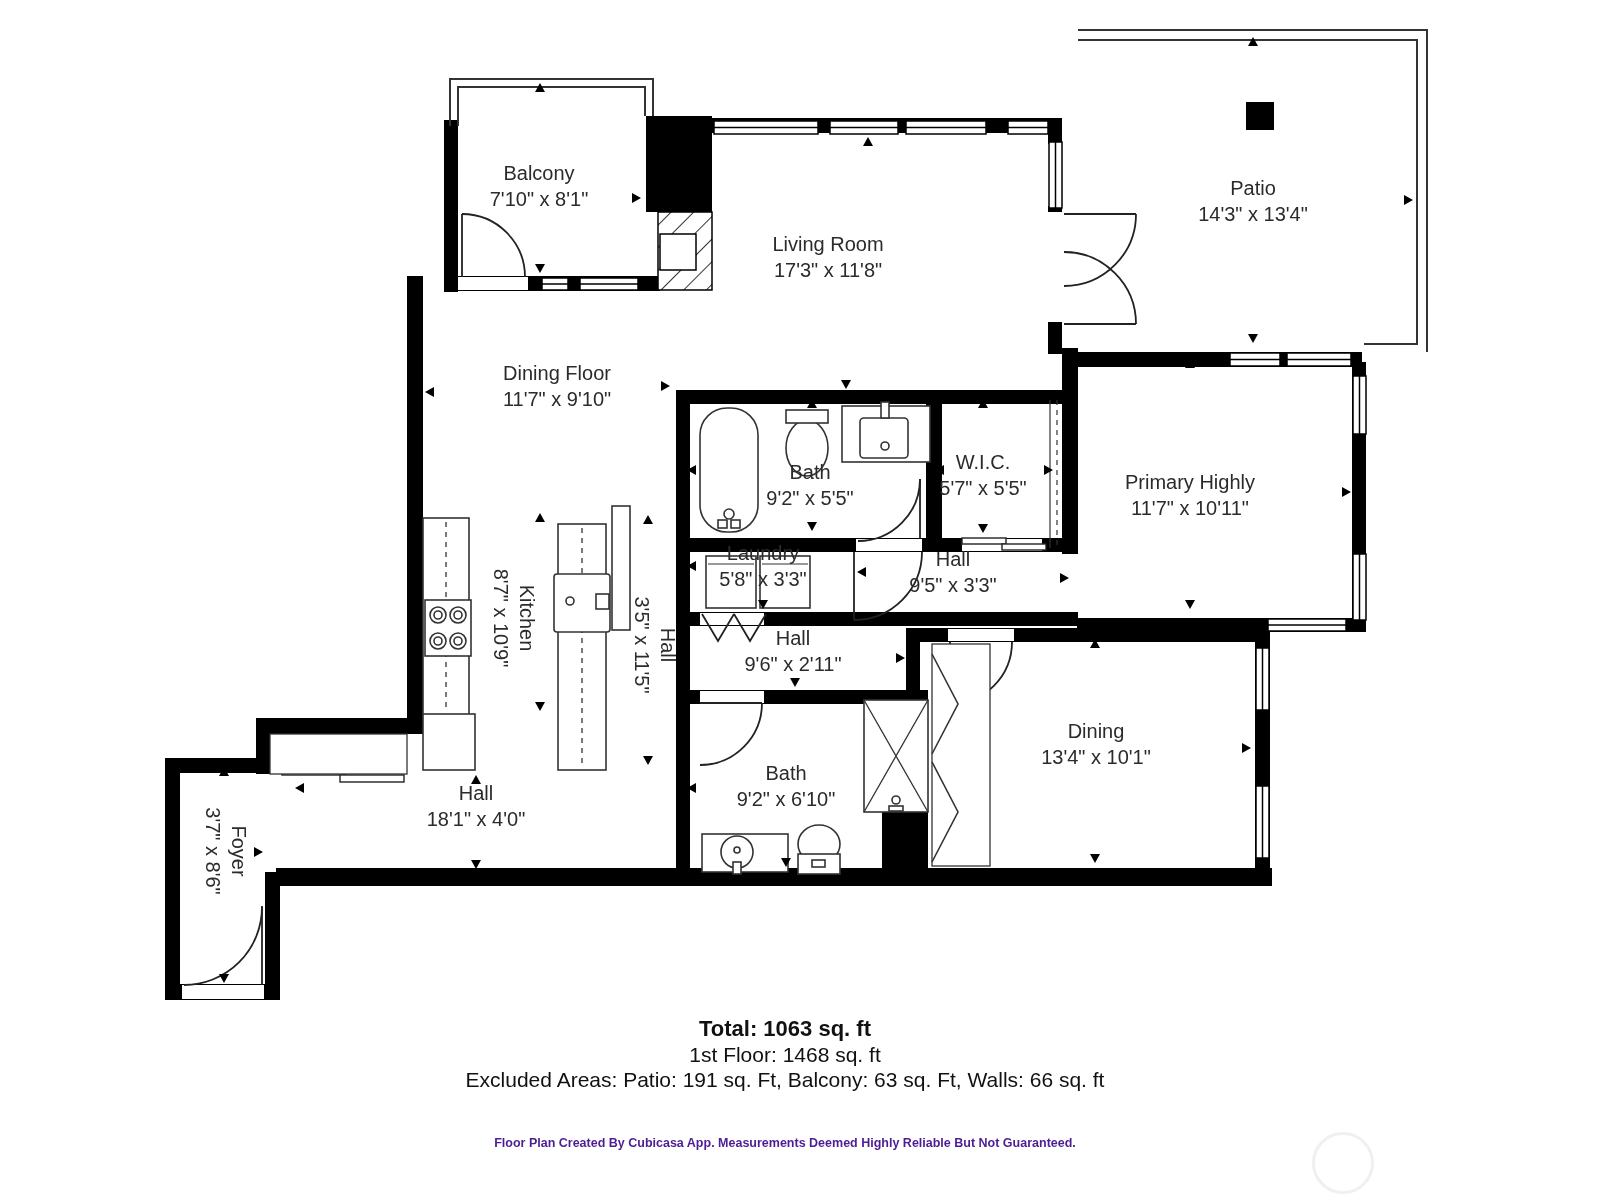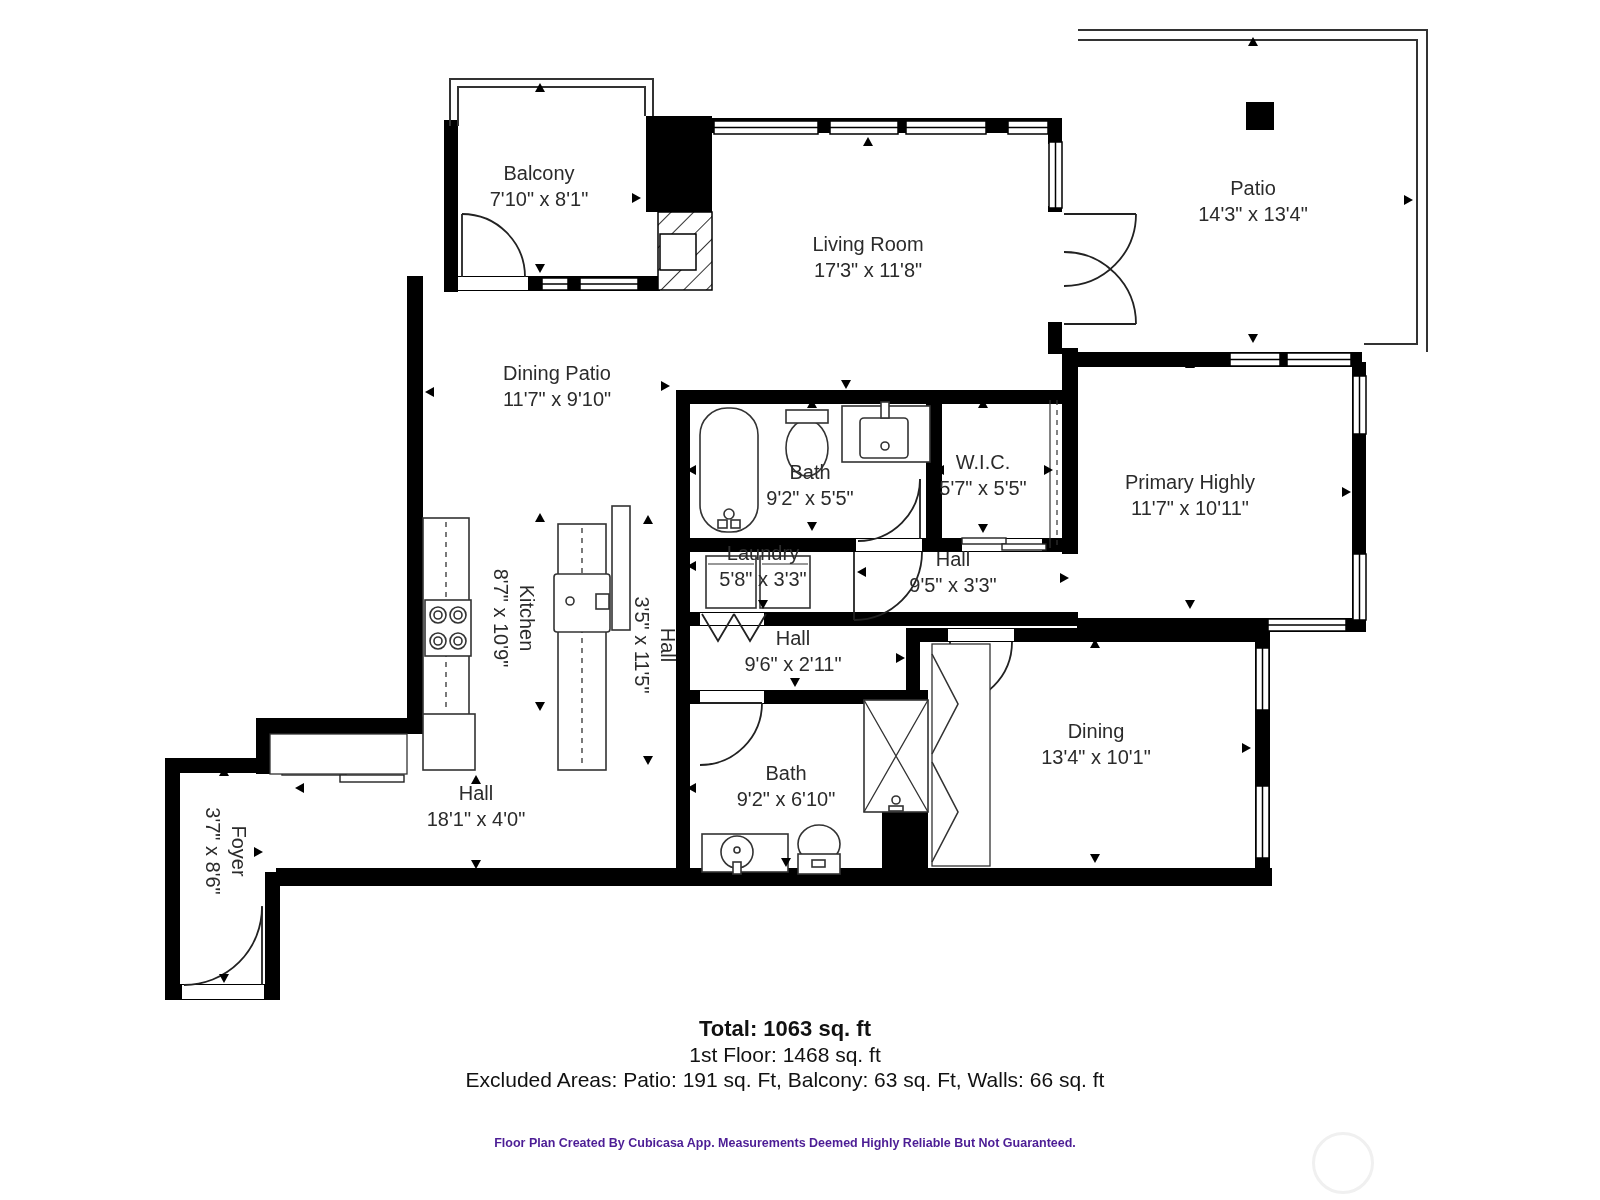--- a/index.html
+++ b/index.html
@@ -255,30 +255,30 @@
         <polygon points="167,852 176,857 176,847"></polygon>
         <polygon points="263,852 254,857 254,847"></polygon>
         <polygon points="224,983 229,974 219,974"></polygon>
       </g>
 </svg>
 
 <div class="room-label" style="left:539px;top:186px">
   <span class="room-name">Balcony</span>
   <span class="room-dims">7'10" x 8'1"</span>
     </div>
-<div class="room-label" style="left:868px;top:257px">
+<div class="room-label" style="left:828px;top:257px">
   <span class="room-name">Living Room</span>
   <span class="room-dims">17'3" x 11'8"</span>
     </div>
 <div class="room-label" style="left:1253px;top:201px">
   <span class="room-name">Patio</span>
   <span class="room-dims">14'3" x 13'4"</span>
     </div>
 <div class="room-label" style="left:557px;top:386px">
-  <span class="room-name">Dining Patio</span>
+  <span class="room-name">Dining Floor</span>
   <span class="room-dims">11'7" x 9'10"</span>
     </div>
 <div class="room-label" style="left:810px;top:485px">
   <span class="room-name">Bath</span>
   <span class="room-dims">9'2" x 5'5"</span>
     </div>
 <div class="room-label" style="left:983px;top:475px">
   <span class="room-name">W.I.C.</span>
   <span class="room-dims">5'7" x 5'5"</span>
     </div>

